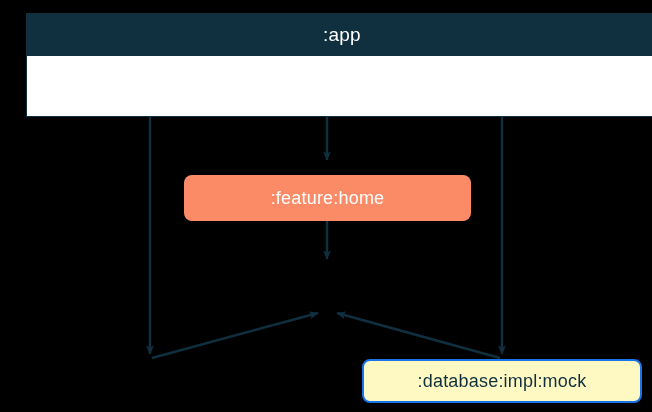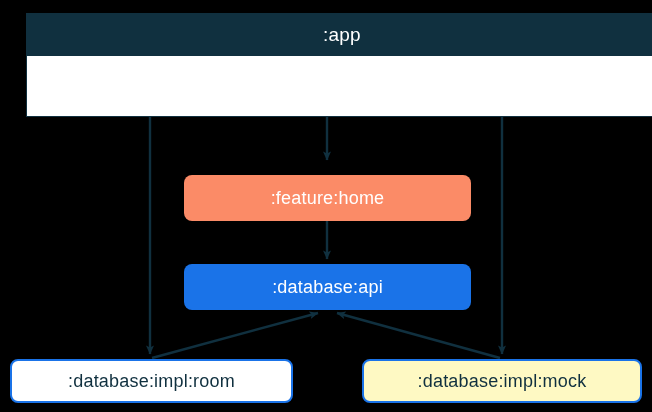--- a/index.html
+++ b/index.html
@@ -161,19 +161,17 @@
       <line x1="500" y1="358" x2="337" y2="313" stroke="#10303f" stroke-width="2.4" marker-end="url(#ah)"></line>
     </g>
   </svg>
 
   <div class="app-container">
     <div class="app-header">:app</div>
   </div>
 
   <div class="node node-feature-home">:feature:home</div>
 
-  <div class="node node-database-api">:database:api</div>
 
-  <div class="node node-impl-room">:database:impl:room</div>
 
   <div class="node node-impl-mock">:database:impl:mock</div>
 
 </div>
 
 </body></html>

